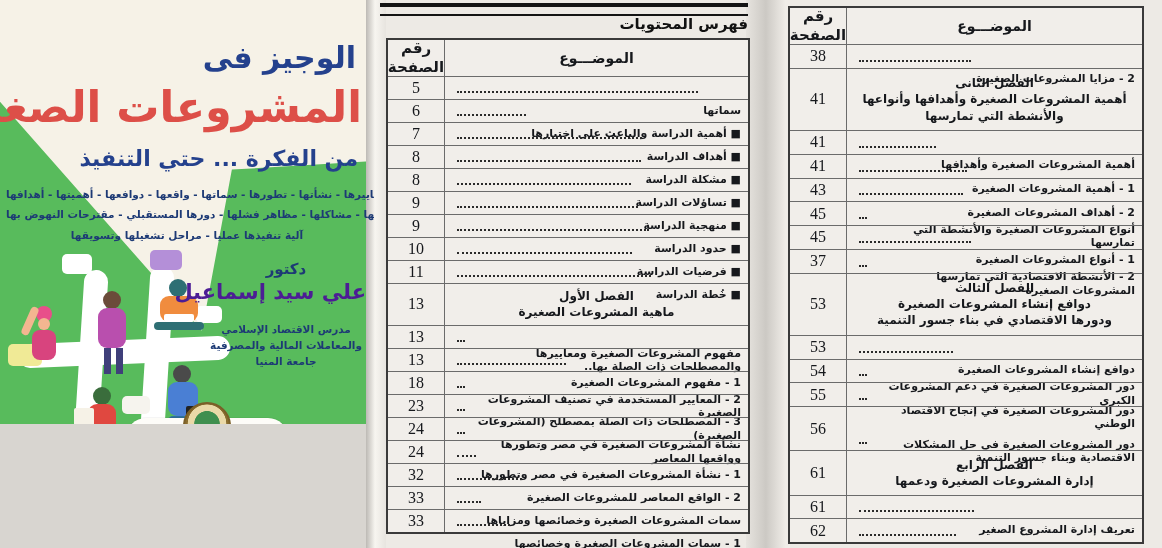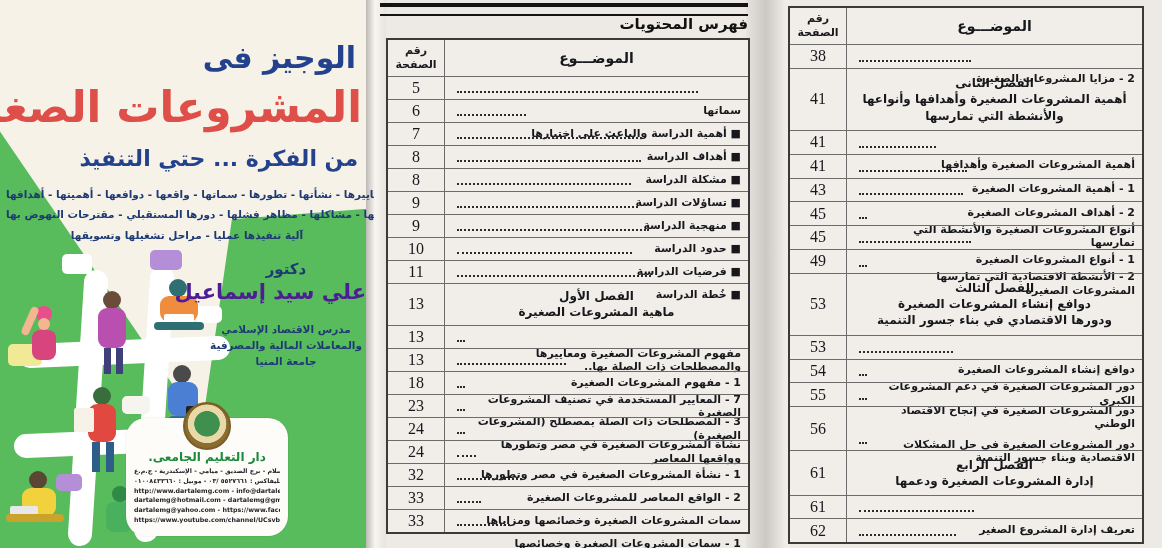--- a/index.html
+++ b/index.html
@@ -2,21 +2,21 @@
 <html lang="ar"><head>
 <meta charset="utf-8">
 <style>
   html,body{margin:0;padding:0;}
   body{
     width:1162px;height:548px;position:relative;overflow:hidden;
     background:#d8d5d0;
     font-family:"DejaVu Sans",sans-serif;
   }
   
-  .cover{position:absolute;left:0;top:0;width:374px;height:548px;background:#58bb5c;overflow:hidden;}
+  .cover{position:absolute;left:0;top:0;width:374px;height:424px;background:#58bb5c;overflow:hidden;}
   .cover-cream{position:absolute;inset:0;background:#f6f2e7;
     clip-path:polygon(0 0,100% 0,100% 38%,62% 40%,54% 78%,0 24%);}
   .title-top{position:absolute;top:40px;right:18px;color:#24418d;font-size:30px;font-weight:bold;white-space:nowrap;z-index:3;}
   .title-main{position:absolute;top:82px;right:12px;color:#dd4f48;font-size:43px;font-weight:bold;white-space:nowrap;z-index:3;letter-spacing:-1px;}
   .title-sub{position:absolute;top:146px;right:16px;color:#24418d;font-size:22px;font-weight:bold;white-space:nowrap;z-index:3;}
   .descriptors{position:absolute;top:184px;left:6px;right:6px;text-align:center;z-index:3;}
   .descriptor-line{color:#1d3a75;font-size:10.5px;font-weight:bold;line-height:1.95;white-space:nowrap;}
   .author{position:absolute;top:260px;right:8px;width:160px;text-align:center;z-index:3;}
   .author-title{color:#1d3a75;font-size:15px;font-weight:bold;}
   .author-name{color:#4c1d95;font-size:21px;font-weight:bold;margin-top:2px;white-space:nowrap;}
@@ -45,21 +45,21 @@
   .toc-right{left:788px;top:6px;width:352px;height:534px;}
   .toc-row{display:flex;direction:rtl;border-top:1px solid #6b6b6b;flex:1 1 0;min-height:0;}
   .toc-row:first-child{border-top:none;}
   .toc-head{flex:0 0 36px;}
   .cell-topic{flex:1;padding:1px 7px;display:flex;direction:rtl;align-items:center;
     font-size:11px;font-weight:bold;color:#16181c;min-width:0;}
   .cell-page{width:56px;flex:0 0 56px;display:flex;align-items:center;justify-content:center;
     border-right:none;border-left:none;font-family:"Liberation Serif",serif;font-size:16px;color:#16181c;}
   .toc-row .cell-page{border-right:1px solid #6b6b6b;}
   .toc-head .cell-topic{justify-content:center;font-size:14px;}
-  .toc-head .cell-page{flex-direction:column;font-family:"DejaVu Sans",sans-serif;font-size:11px;font-weight:bold;line-height:1.25;}
+  .toc-head .cell-page{flex-direction:column;font-family:"DejaVu Sans",sans-serif;font-size:15px;font-weight:bold;line-height:1.25;}
   .row-chapter .cell-topic{flex-direction:column;justify-content:center;text-align:center;font-size:12px;line-height:1.35;}
   .row-ch2{flex:1.9 1 0;}
   .row-ch3{flex:2.7 1 0;}
   .row-tall{flex:1.9 1 0;}
   .t{white-space:normal;line-height:1.2;margin-top:45px;}
   .leader{flex:1 1 8px;min-width:8px;border-bottom:2px dotted #2a2a2a;margin:0 5px;align-self:flex-end;margin-bottom:5px;}
 </style>
 </head>
 <body>
 
@@ -255,21 +255,21 @@
     </div>
     <div class="toc-row">
       <div class="cell-topic">
         <span class="t">1 - مفهوم المشروعات الصغيرة</span>
         <span class="leader"></span>
       </div>
       <div class="cell-page">13</div>
     </div>
     <div class="toc-row">
       <div class="cell-topic">
-        <span class="t">7 - المعايير المستخدمة في تصنيف المشروعات الصغيرة</span>
+        <span class="t">2 - المعايير المستخدمة في تصنيف المشروعات الصغيرة</span>
         <span class="leader"></span>
       </div>
       <div class="cell-page">18</div>
     </div>
     <div class="toc-row">
       <div class="cell-topic">
         <span class="t">3 - المصطلحات ذات الصلة بمصطلح (المشروعات الصغيرة)</span>
         <span class="leader"></span>
       </div>
       <div class="cell-page">23</div>
@@ -366,21 +366,21 @@
         <span class="t">1 - أنواع المشروعات الصغيرة</span>
         <span class="leader"></span>
       </div>
       <div class="cell-page">45</div>
     </div>
     <div class="toc-row">
       <div class="cell-topic">
         <span class="t">2 - الأنشطة الاقتصادية التي تمارسها المشروعات الصغيرة</span>
         <span class="leader"></span>
       </div>
-      <div class="cell-page">49</div>
+      <div class="cell-page">37</div>
     </div>
     <div class="toc-row row-chapter row-ch3">
       <div class="cell-topic">
         <div>الفصل الثالث</div>
         <div>دوافع إنشاء المشروعات الصغيرة</div>
         <div>ودورها الاقتصادي في بناء جسور التنمية</div>
       </div>
       <div class="cell-page">53</div>
     </div>
     <div class="toc-row">

